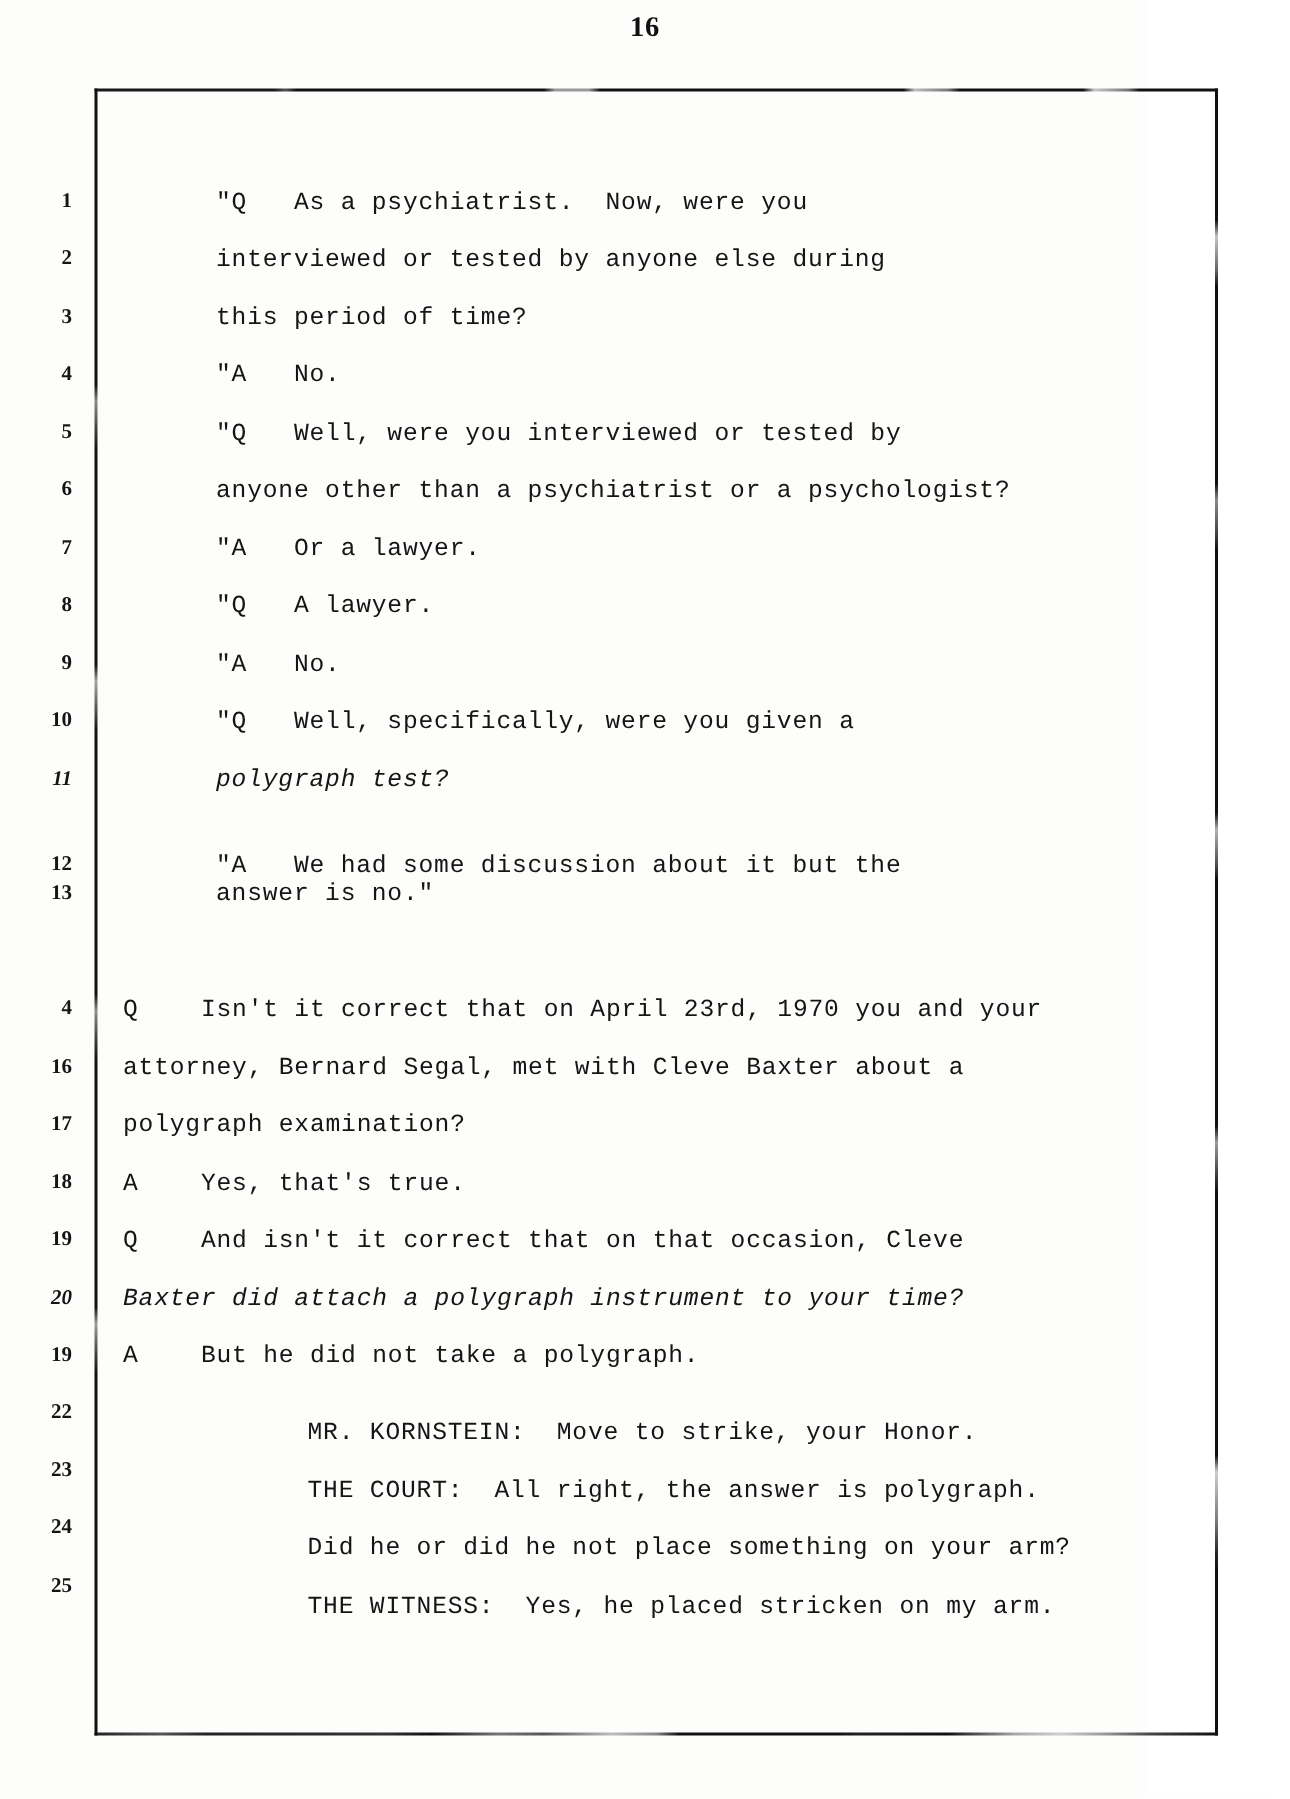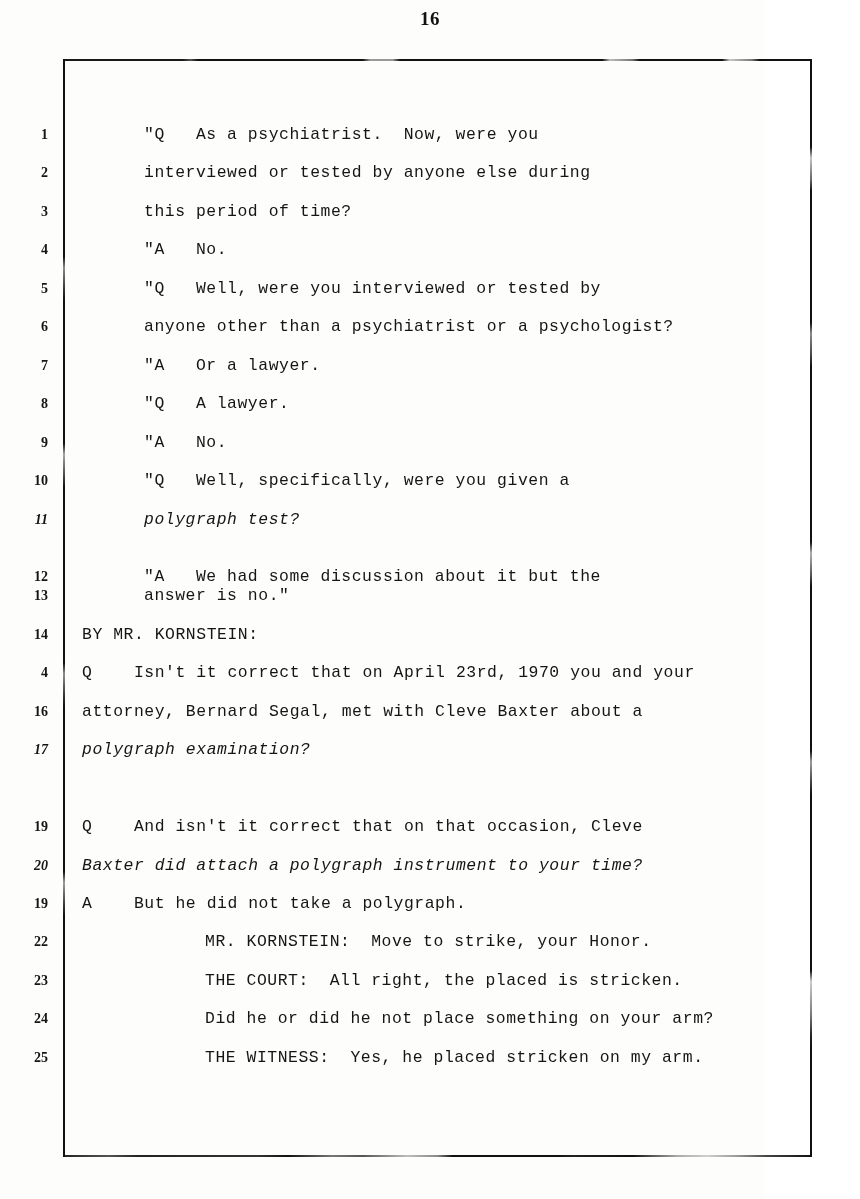--- a/index.html
+++ b/index.html
@@ -120,21 +120,21 @@
     font-family: "Liberation Mono", "DejaVu Sans Mono", monospace;
     font-size: 16.4px;
     letter-spacing: 0.55px;
     color: #151515;
     white-space: pre;
     line-height: 24px;
   }
   
   .ind-quote { left: 144px; }
   .ind-flush { left: 82px; }
-  .ind-deep  { left: 205px; }
+  .ind-deep  { left: 205px; margin-top: 13px; }
 </style>
 </head>
 <body>
 
 <div id="page">
 
   <div id="page-number">16</div>
 
   <div id="frame">
     <div class="rule rule-top"></div>
@@ -189,55 +189,55 @@
         <div class="ltext ind-quote">polygraph test?</div>
       </div>
       <div class="tline" style="top: 567px;">
         <div class="lineno">12</div>
         <div class="ltext ind-quote">"A   We had some discussion about it but the</div>
       </div>
       <div class="tline" style="top: 586.4px;">
         <div class="lineno">13</div>
         <div class="ltext ind-quote">answer is no."</div>
       </div>
-      <div class="tline" style="top: 624.85px;">
-        <div class="lineno">14</div>
-        <div class="ltext ind-flush">BY MR. KORNSTEIN:</div>
-      </div>
       <div class="tline" style="top: 663.3px;">
         <div class="lineno">4</div>
         <div class="ltext ind-flush">Q    Isn't it correct that on April 23rd, 1970 you and your</div>
       </div>
       <div class="tline" style="top: 701.75px;">
         <div class="lineno">16</div>
         <div class="ltext ind-flush">attorney, Bernard Segal, met with Cleve Baxter about a</div>
       </div>
-      <div class="tline" style="top: 740.2px; font-style: italic;">
+      <div class="tline" style="top: 740.2px;">
         <div class="lineno">17</div>
         <div class="ltext ind-flush">polygraph examination?</div>
+      </div>
+      <div class="tline" style="top: 778.65px;">
+        <div class="lineno">18</div>
+        <div class="ltext ind-flush">A    Yes, that's true.</div>
       </div>
       <div class="tline" style="top: 817.1px;">
         <div class="lineno">19</div>
         <div class="ltext ind-flush">Q    And isn't it correct that on that occasion, Cleve</div>
       </div>
       <div class="tline" style="top: 855.55px; font-style: italic;">
         <div class="lineno">20</div>
         <div class="ltext ind-flush">Baxter did attach a polygraph instrument to your time?</div>
       </div>
       <div class="tline" style="top: 894px;">
         <div class="lineno">19</div>
         <div class="ltext ind-flush">A    But he did not take a polygraph.</div>
       </div>
       <div class="tline" style="top: 932.45px;">
         <div class="lineno">22</div>
         <div class="ltext ind-deep">MR. KORNSTEIN:  Move to strike, your Honor.</div>
       </div>
       <div class="tline" style="top: 970.9px;">
         <div class="lineno">23</div>
-        <div class="ltext ind-deep">THE COURT:  All right, the placed is stricken.</div>
+        <div class="ltext ind-deep">THE COURT:  All right, the answer is polygraph.</div>
       </div>
       <div class="tline" style="top: 1009.35px;">
         <div class="lineno">24</div>
         <div class="ltext ind-deep">Did he or did he not place something on your arm?</div>
       </div>
       <div class="tline" style="top: 1047.8px;">
         <div class="lineno">25</div>
         <div class="ltext ind-deep">THE WITNESS:  Yes, he placed stricken on my arm.</div>
       </div>
     </div>

